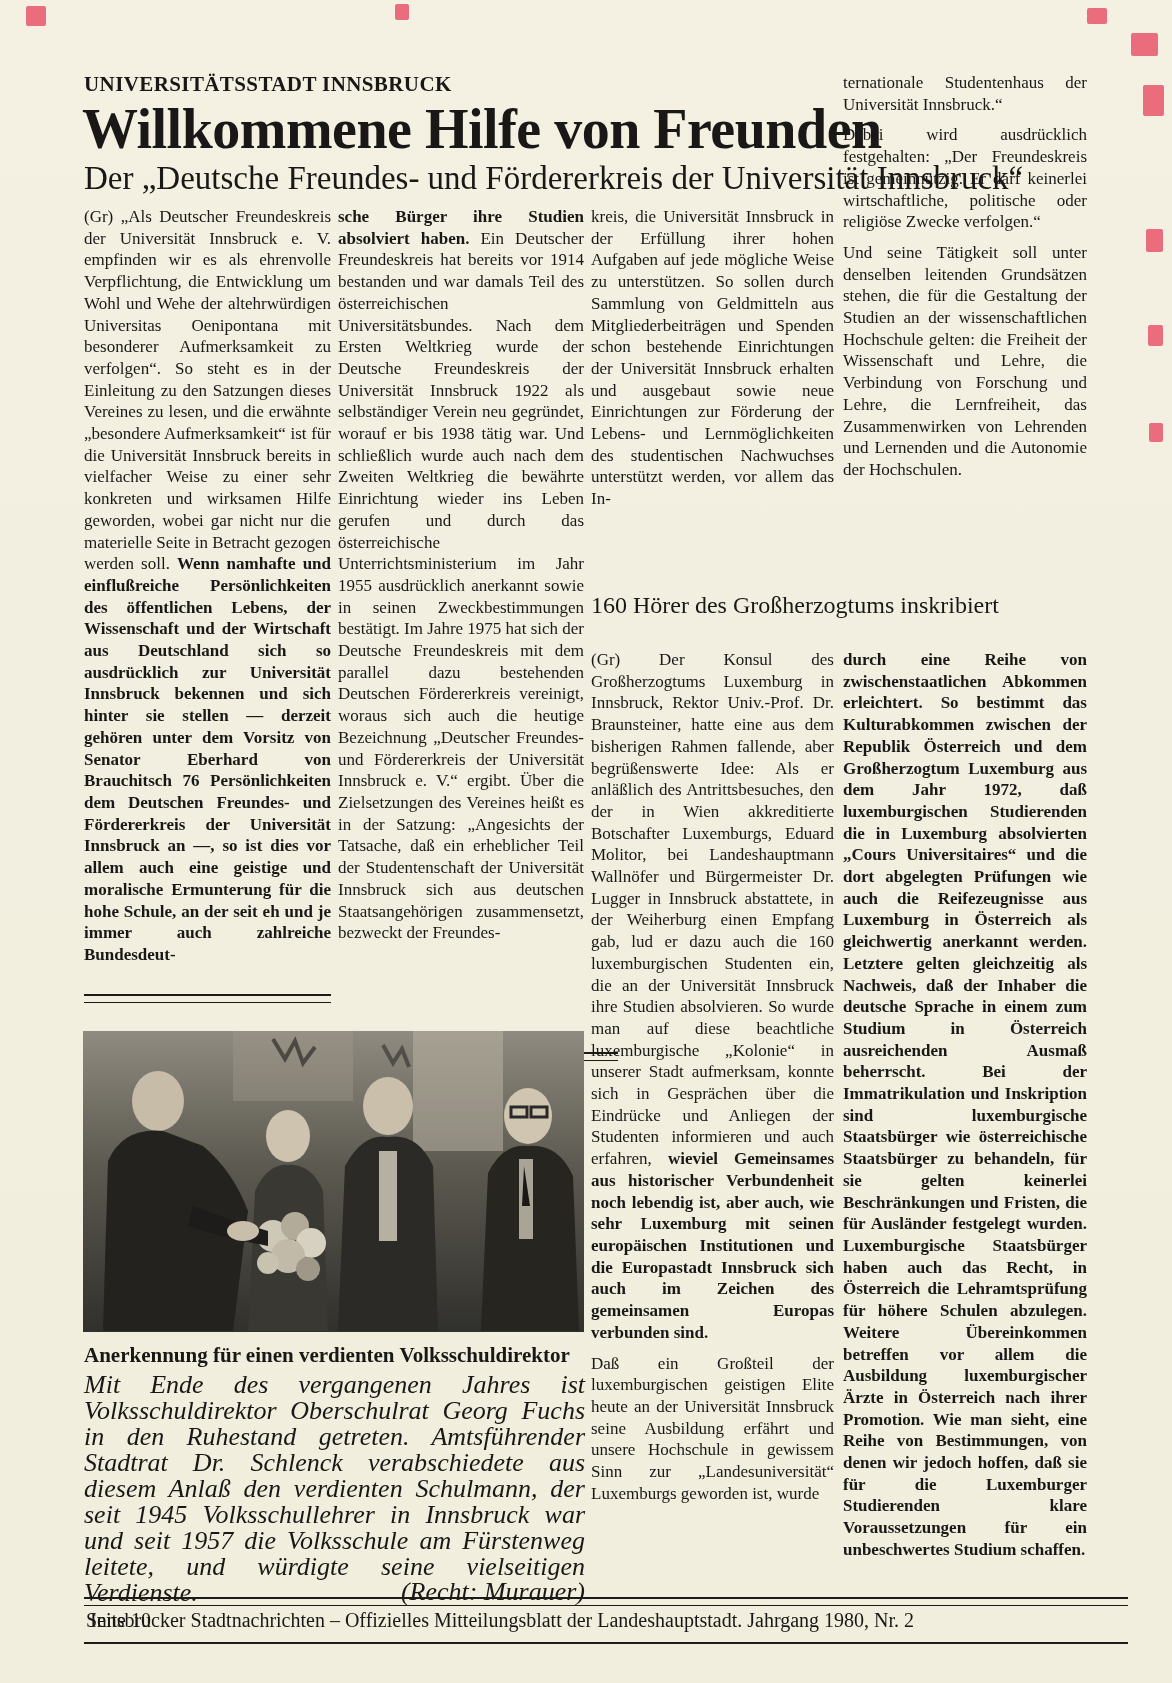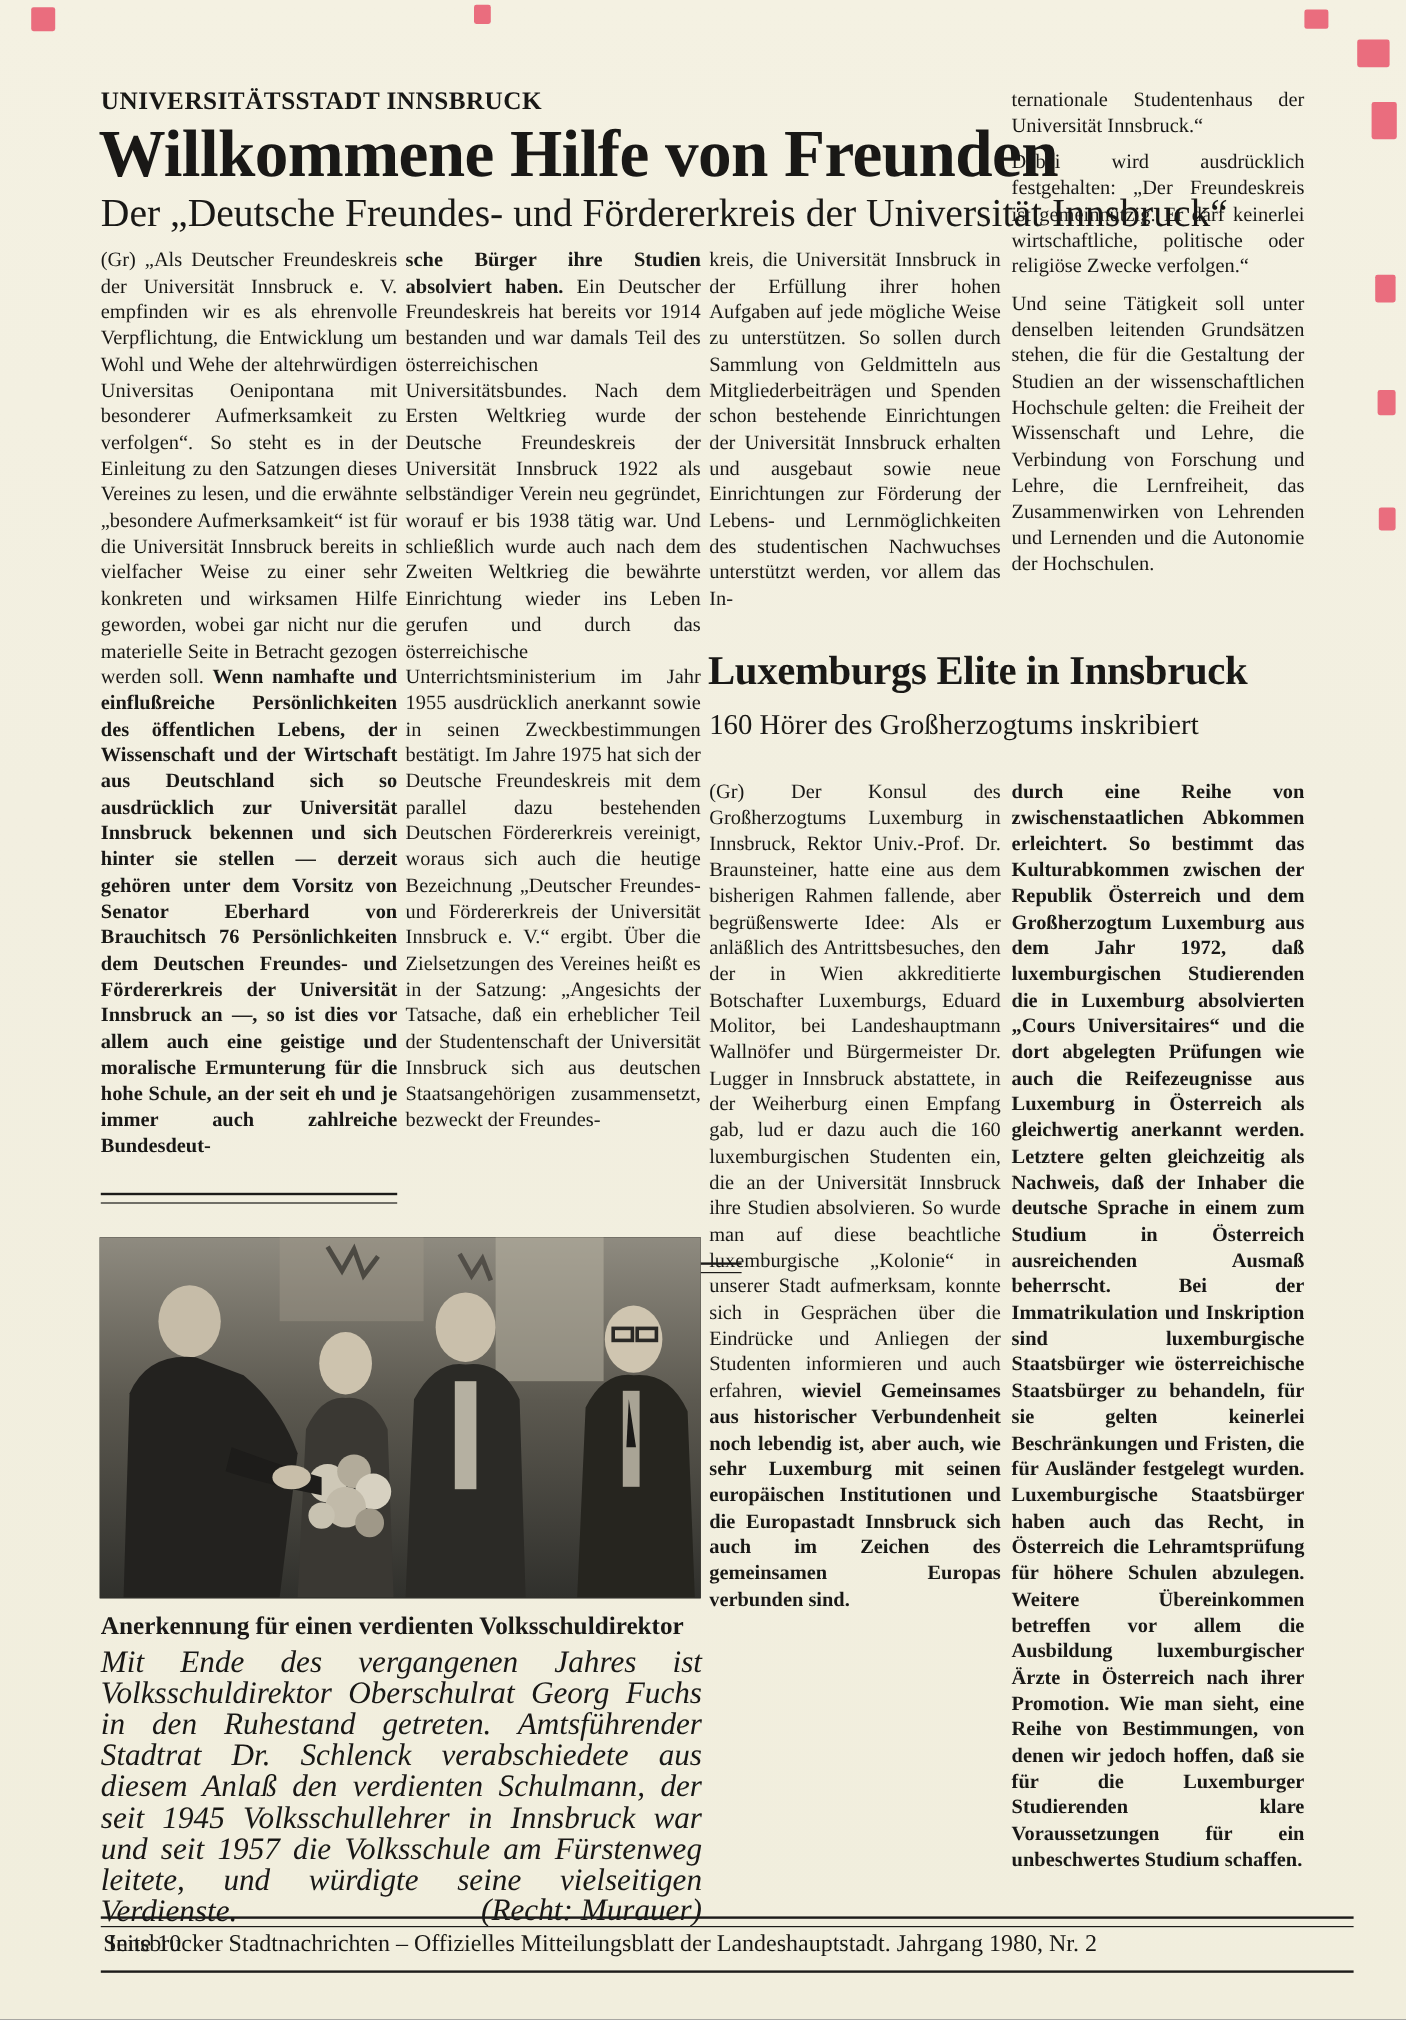--- a/index.html
+++ b/index.html
@@ -97,25 +97,25 @@
 
   <div class="abs col col4">
     <p>ternationale Studentenhaus der Universität Innsbruck.“</p>
     <p>Dabei wird ausdrücklich festgehalten: „Der Freundeskreis ist gemeinnützig. Er darf keinerlei wirtschaftliche, politische oder religiöse Zwecke verfolgen.“</p>
     <p>Und seine Tätigkeit soll unter denselben leitenden Grundsätzen stehen, die für die Gestaltung der Studien an der wissenschaftlichen Hochschule gelten: die Freiheit der Wissenschaft und Lehre, die Verbindung von Forschung und Lehre, die Lernfreiheit, das Zusammenwirken von Lehrenden und Lernenden und die Autonomie der Hochschulen.</p>
   </div>
 
   <div class="abs endrule rule-col1"></div>
   <div class="abs endrule rule-col2"></div>
 
-  <div class="abs headline2">Luxemburgs Elite in Innsbruck</div>
   <div class="abs sub2">160 Hörer des Großherzogtums inskribiert</div>
 
   <div class="abs col a2L">
     <p><span>(Gr) Der Konsul des Großherzogtums Luxemburg in Innsbruck, Rektor Univ.-Prof. Dr. Braunsteiner, hatte eine aus dem bisherigen Rahmen fallende, aber begrüßenswerte Idee: Als er anläßlich des Antrittsbesuches, den der in Wien akkreditierte Botschafter Luxemburgs, Eduard Molitor, bei Landeshauptmann Wallnöfer und Bürgermeister Dr. Lugger in Innsbruck abstattete, in der Weiherburg einen Empfang gab, lud er dazu auch die 160 luxemburgischen Studenten ein, die an der Universität Innsbruck ihre Studien absolvieren. So wurde man auf diese beachtliche luxemburgische „Kolonie“ in unserer Stadt aufmerksam, konnte sich in Gesprächen über die Eindrücke und Anliegen der Studenten informieren und auch erfahren, </span><span class="b">wieviel Gemeinsames aus historischer Verbundenheit noch lebendig ist, aber auch, wie sehr Luxemburg mit seinen europäischen Institutionen und die Europastadt Innsbruck sich auch im Zeichen des gemeinsamen Europas verbunden sind.</span></p>
+    <p>Daß ein Großteil der luxemburgischen geistigen Elite heute an der Universität Innsbruck seine Ausbildung erfährt und unsere Hochschule in gewissem Sinn zur „Landesuniversität“ Luxemburgs geworden ist, wurde</p>
   </div>
   <div class="abs col a2R">
       <p>durch eine Reihe von zwischenstaatlichen Abkommen erleichtert. So bestimmt das Kulturabkommen zwischen der Republik Österreich und dem Großherzogtum Luxemburg aus dem Jahr 1972, daß luxemburgischen Studierenden die in Luxemburg absolvierten „Cours Universitaires“ und die dort abgelegten Prüfungen wie auch die Reifezeugnisse aus Luxemburg in Österreich als gleichwertig anerkannt werden. Letztere gelten gleichzeitig als Nachweis, daß der Inhaber die deutsche Sprache in einem zum Studium in Österreich ausreichenden Ausmaß beherrscht. Bei der Immatrikulation und Inskription sind luxemburgische Staatsbürger wie österreichische Staatsbürger zu behandeln, für sie gelten keinerlei Beschränkungen und Fristen, die für Ausländer festgelegt wurden. Luxemburgische Staatsbürger haben auch das Recht, in Österreich die Lehramtsprüfung für höhere Schulen abzulegen. Weitere Übereinkommen betreffen vor allem die Ausbildung luxemburgischer Ärzte in Österreich nach ihrer Promotion. Wie man sieht, eine Reihe von Bestimmungen, von denen wir jedoch hoffen, daß sie für die Luxemburger Studierenden klare Voraussetzungen für ein unbeschwertes Studium schaffen.</p>
     </div>
 
   <div class="abs photo">
     <svg width="501" height="301" viewBox="0 0 501 301" xmlns="http://www.w3.org/2000/svg">
       <defs>
         <linearGradient id="bgg" x1="0" y1="0" x2="0" y2="1">
           <stop offset="0" stop-color="#8f8b80"></stop>

